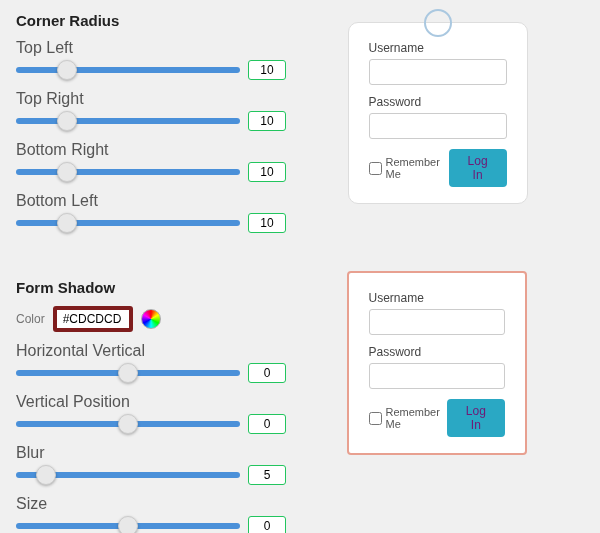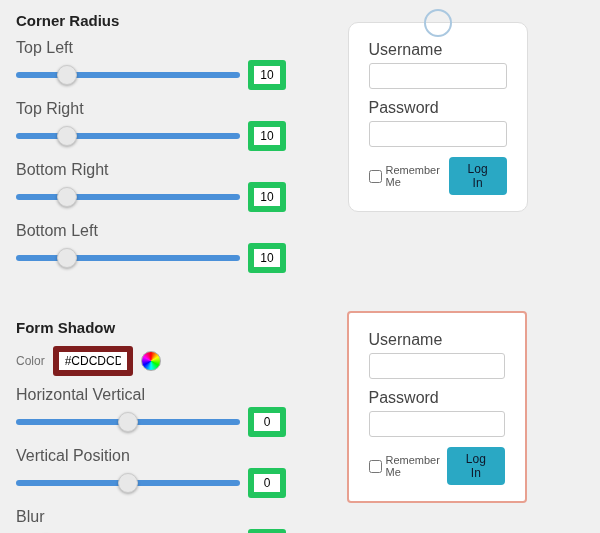--- a/index.html
+++ b/index.html
@@ -90,21 +90,21 @@
       border-radius: 50%;
       background: #e8e8e8;
       border: 1px solid #ccc;
       box-shadow: 0 1px 3px rgba(0,0,0,0.3);
       cursor: pointer;
     }
 
     .value-box {
       width: 38px;
       text-align: center;
-      border: 6px solid #22c55e;
+      border: 1px solid #22c55e;
       border-radius: 3px;
       padding: 2px 4px;
       font-size: 12px;
       background: #fff;
       flex-shrink: 0;
     }
 
     
     .section-gap {
       margin-top: 18px;
@@ -118,21 +118,21 @@
       gap: 8px;
       margin-bottom: 10px;
     }
 
     .color-label {
       font-size: 12px;
       color: #737373;
     }
 
     .color-input-box {
-      border: 6px solid #7f1d1d;
+      border: 4px solid #7f1d1d;
       border-radius: 3px;
       padding: 2px 6px;
       font-size: 12px;
       background: #fff;
       width: 80px;
     }
 
     .color-wheel {
       width: 20px;
       height: 20px;
@@ -168,21 +168,21 @@
     
     .form-card-bottom {
       background: #fff;
       border: 2px solid #e8a090;
       border-radius: 4px;
       padding: 18px 20px 16px;
       width: 180px;
     }
 
     .form-field-label {
-      font-size: 16px;
+      font-size: 12px;
       color: #444;
       margin-bottom: 4px;
     }
 
     .form-input {
       width: 100%;
       border: 1px solid #ccc;
       border-radius: 3px;
       padding: 5px 6px;
       font-size: 12px;
@@ -200,21 +200,21 @@
     .remember-me {
       display: flex;
       align-items: center;
       gap: 4px;
       font-size: 11px;
       color: #555;
     }
 
     .login-btn {
       background: #2aa8c4;
-      color: #0f172a;
+      color: #701a75;
       border: none;
       border-radius: 4px;
       padding: 5px 14px;
       font-size: 12px;
       cursor: pointer;
       font-weight: 500;
     }
 
     .bottom-section {
       display: flex;

